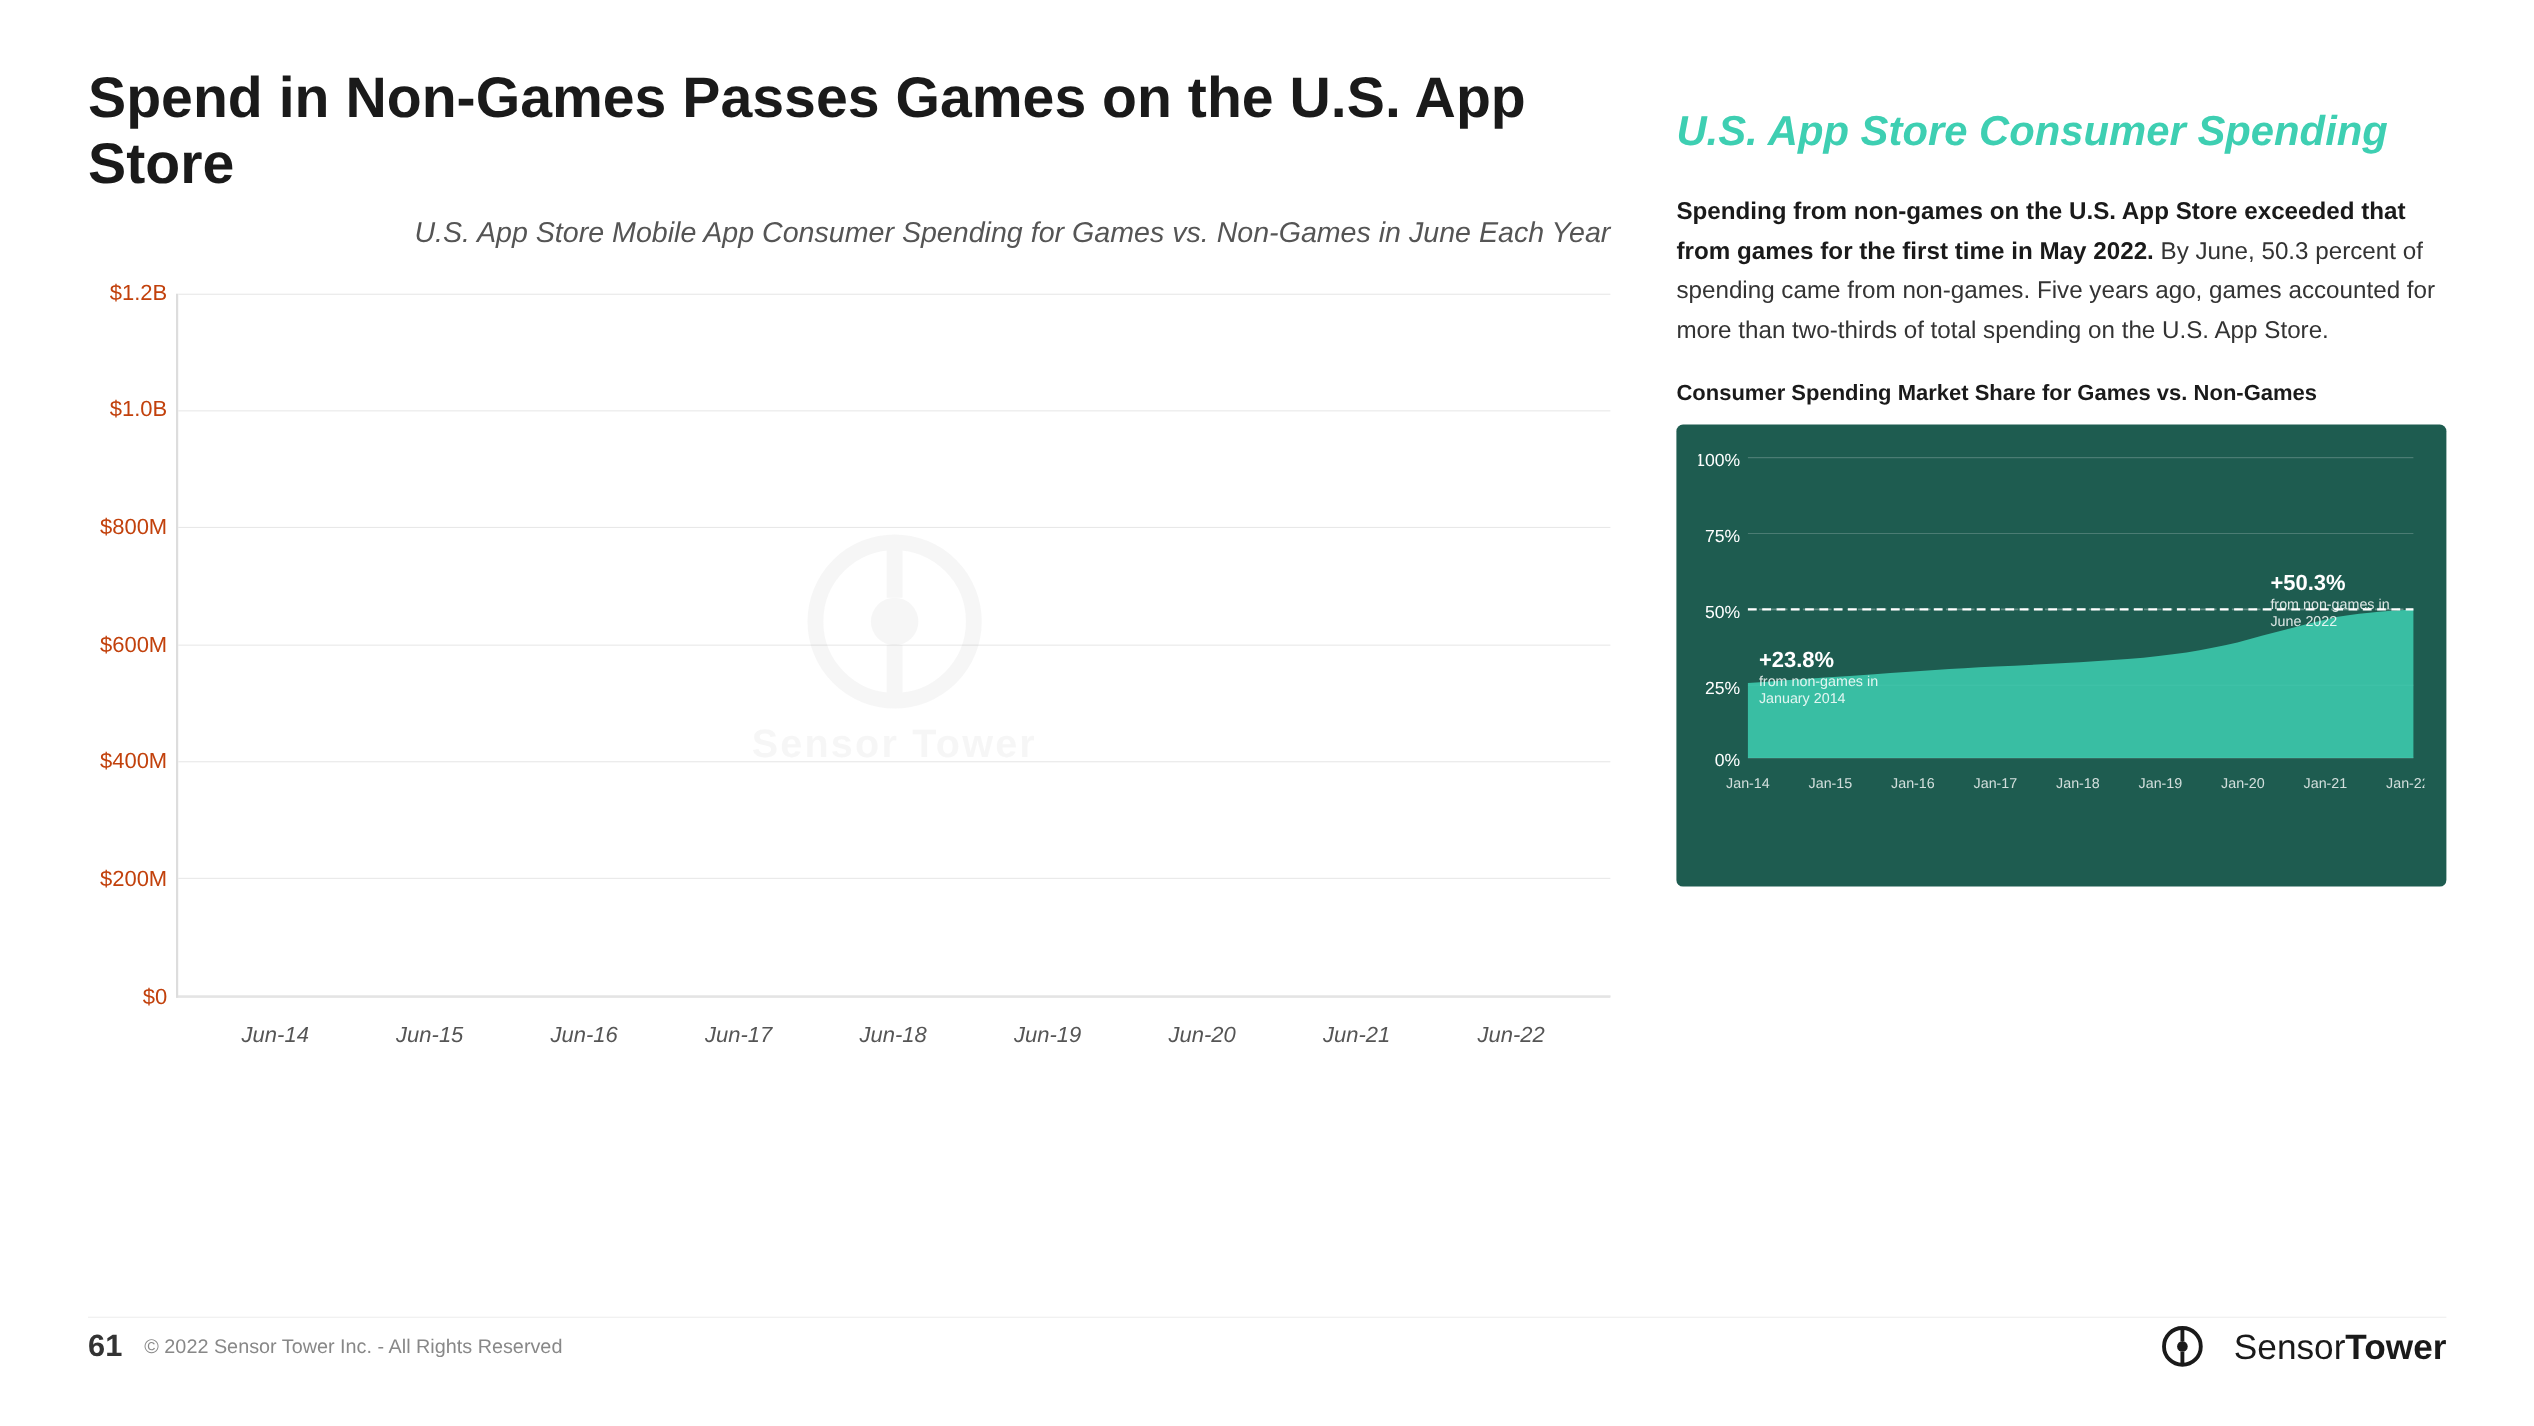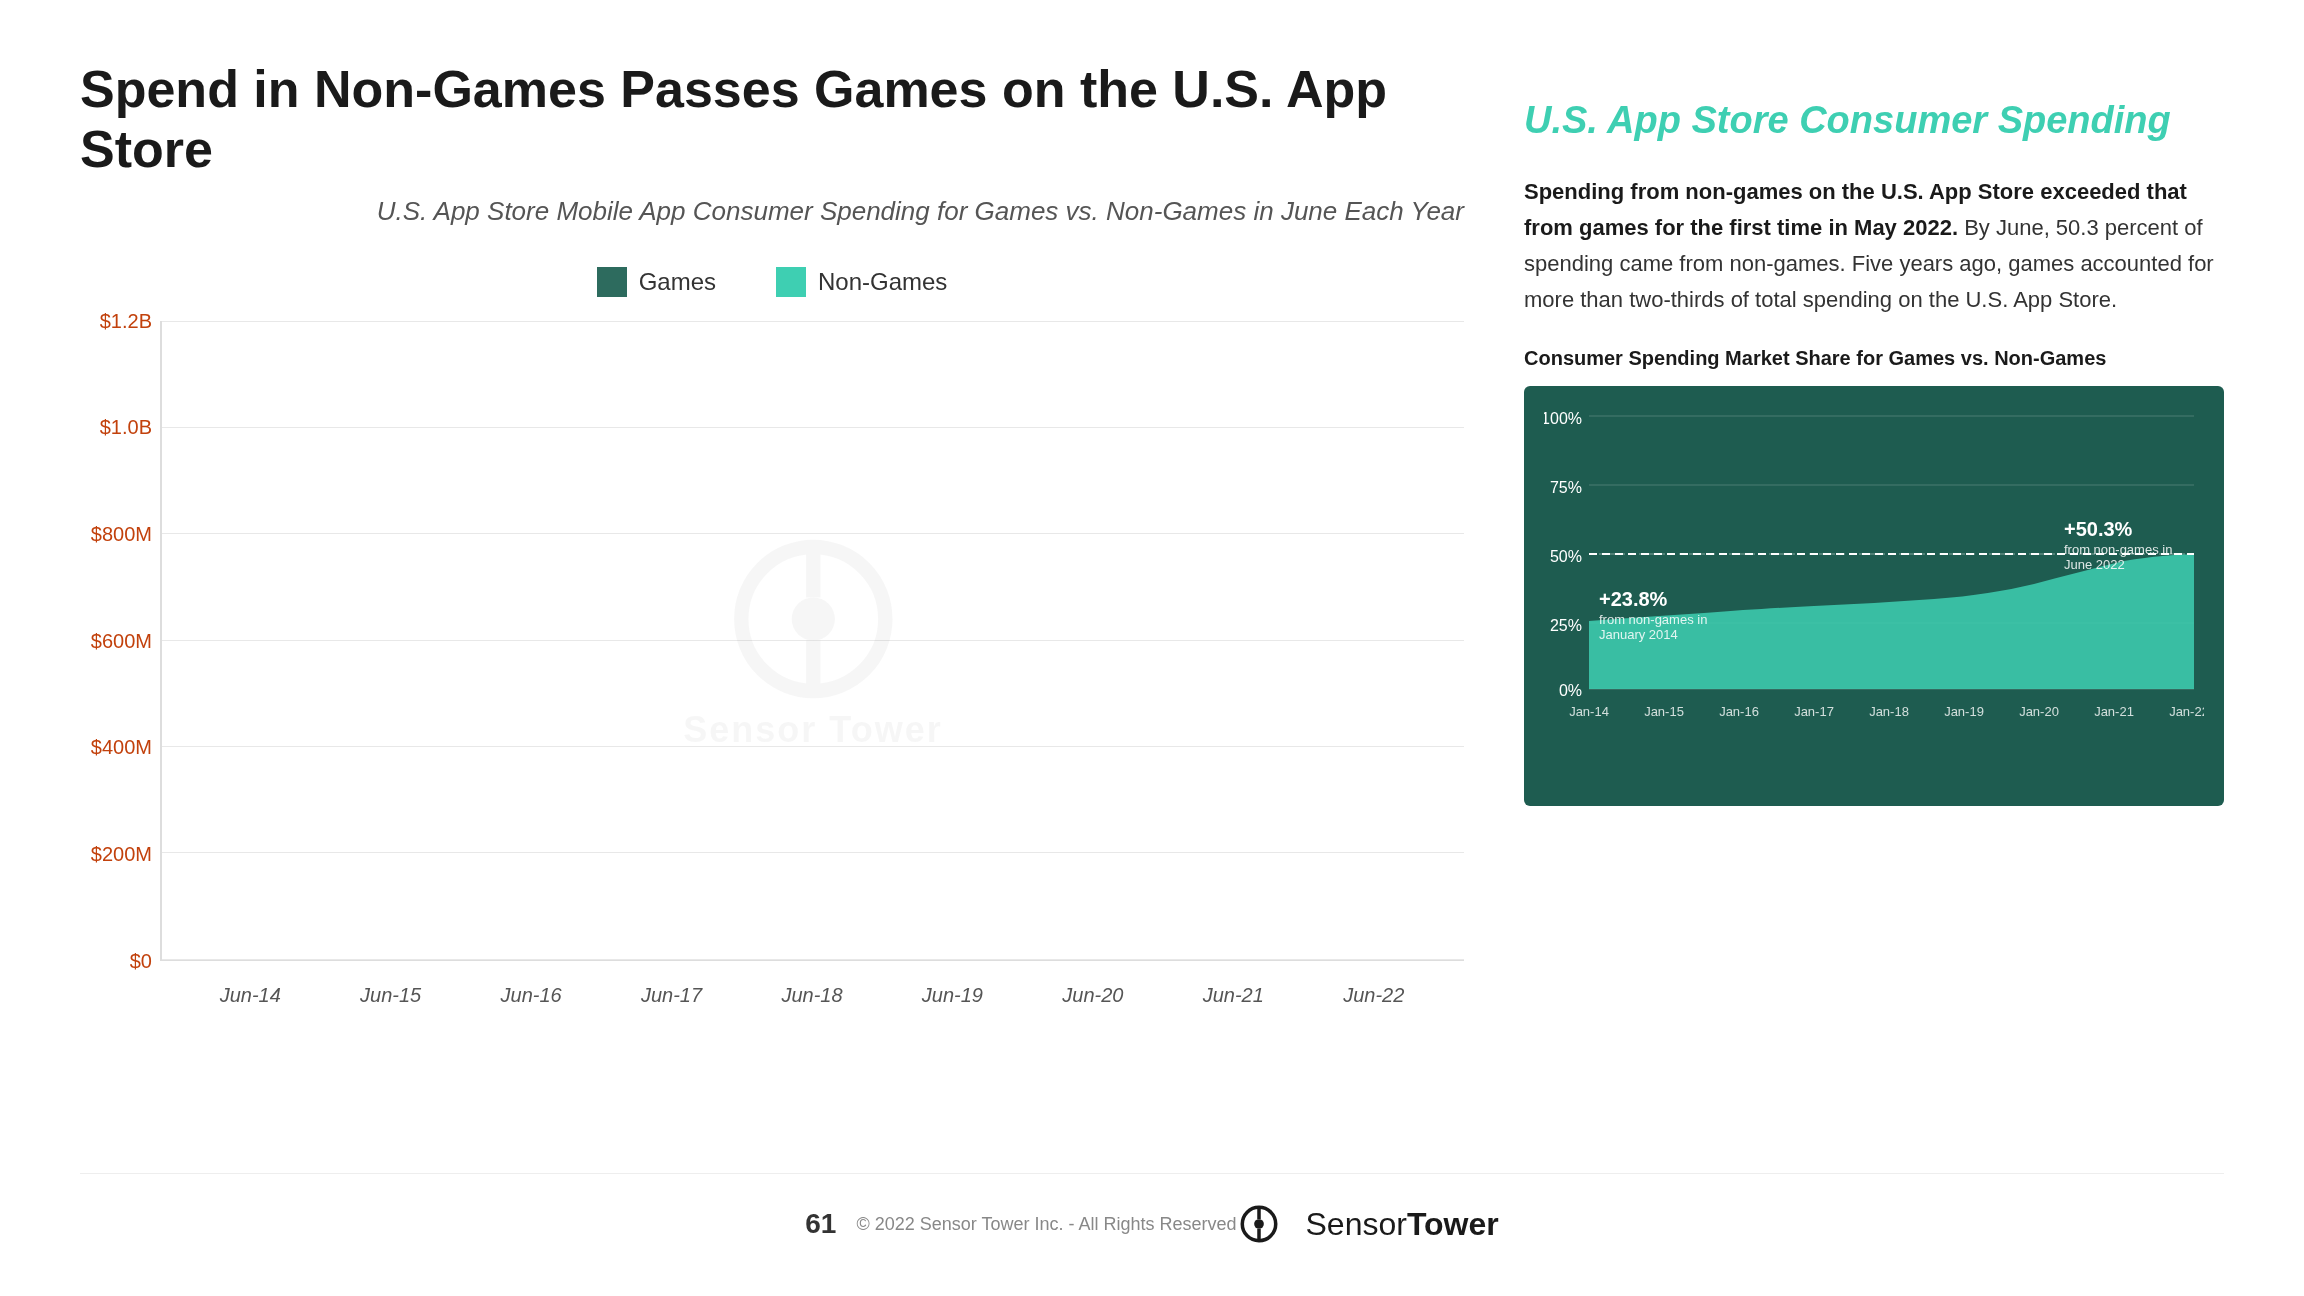--- a/index.html
+++ b/index.html
@@ -201,23 +201,23 @@
       flex: 1;
       max-height: 420px;
     }
     .area-chart-svg {
       width: 100%;
     }
 
     
     .footer {
       display: flex;
-      justify-content: center;
-      align-items: center;
-      padding-top: 28px;
+      justify-content: space-between;
+      align-items: center;
+      padding-top: 4px;
       border-top: 1px solid #eee;
       margin-top: 4px;
     }
     .footer-left {
       display: flex;
       align-items: center;
       gap: 20px;
     }
     .page-number {
       font-size: 28px;
@@ -249,30 +249,20 @@
 </head>
 <body>
 
 <div class="page">
   <div class="main-content">
 
     <div class="left-panel">
       <h1 class="chart-title">Spend in Non-Games Passes Games on the U.S. App Store</h1>
       <p class="chart-subtitle">U.S. App Store Mobile App Consumer Spending for Games vs. Non-Games in June Each Year</p>
 
-      <div class="legend">
-        <div class="legend-item">
-          <div class="legend-swatch" style="background:#2d6b5e;"></div>
-          <span>Games</span>
-        </div>
-        <div class="legend-item">
-          <div class="legend-swatch" style="background:#3ecfb2;"></div>
-          <span>Non-Games</span>
-        </div>
-      </div>
 
       <div class="bar-chart">
 
         <div style="position:absolute;top:0;left:0;width:80px;bottom:60px;">
           <span class="y-label" style="top:0%;">$1.2B</span>
           <span class="y-label" style="top:16.7%;">$1.0B</span>
           <span class="y-label" style="top:33.3%;">$800M</span>
           <span class="y-label" style="top:50%;">$600M</span>
           <span class="y-label" style="top:66.7%;">$400M</span>
           <span class="y-label" style="top:83.3%;">$200M</span>

